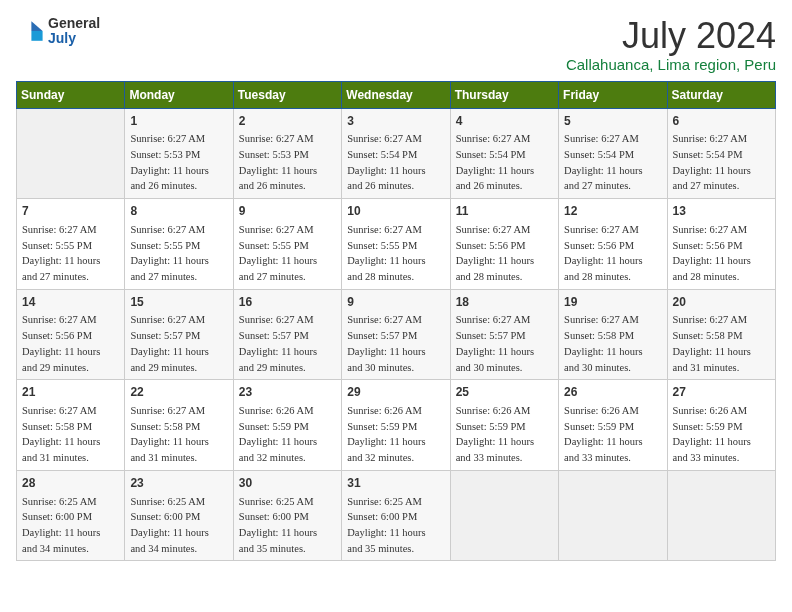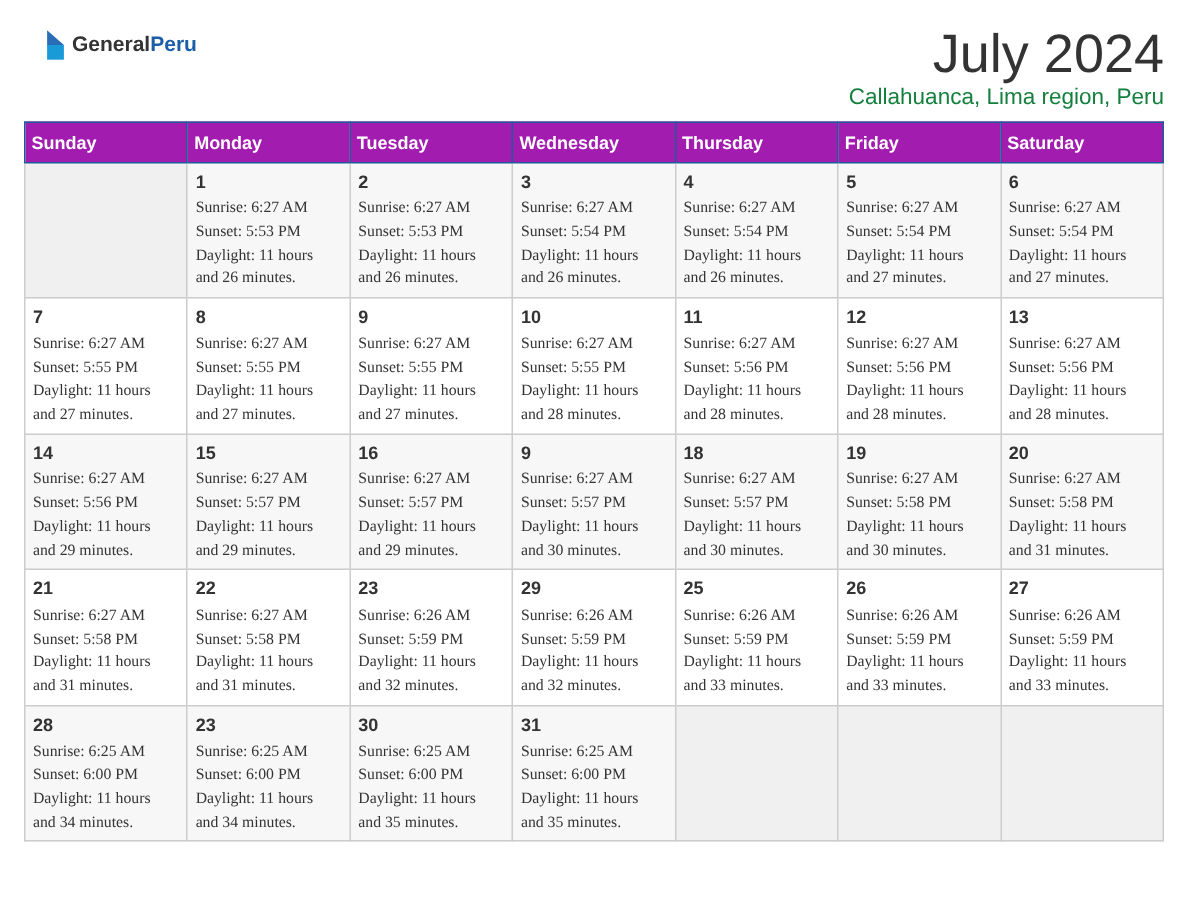--- a/index.html
+++ b/index.html
@@ -16,21 +16,21 @@
       align-items: flex-start;
       margin-bottom: 8px;
     }
     .logo {
       display: flex;
       align-items: center;
       gap: 4px;
     }
     .logo-text {
       display: flex;
-      flex-direction: row;
+      flex-direction: column;
       font-size: 14px;
       font-weight: bold;
       line-height: 1.1;
     }
     .logo-general { color: #333; }
     .logo-blue { color: #1a5fa8; }
     .logo-icon {
       width: 28px;
       height: 28px;
     }
@@ -46,21 +46,21 @@
     .location {
       font-size: 15px;
       color: #15803d;
     }
     table {
       width: 100%;
       border-collapse: collapse;
       font-size: 11px;
     }
     thead tr {
-      background-color: #a21caf;
+      background-color: #4d7c0f;
       color: #fff;
     }
     thead th {
       padding: 6px 4px;
       text-align: left;
       font-size: 12px;
       font-weight: bold;
       border: 1px solid #1e5a9a;
     }
     tbody tr {
@@ -98,21 +98,21 @@
 <body>
 
 <div class="header">
   <div class="logo">
     <svg class="logo-icon" viewBox="0 0 40 40">
       <polygon points="22,6 38,20 22,20" fill="#2a6db5"></polygon>
       <polygon points="22,20 38,20 38,34 22,34" fill="#1a9ad7"></polygon>
     </svg>
     <div class="logo-text">
       <span class="logo-general">General</span>
-      <span class="logo-blue">Peru</span>
+      <span class="logo-blue">July</span>
     </div>
   </div>
   <div class="title-block">
     <div class="month-year">July 2024</div>
     <div class="location">Callahuanca, Lima region, Peru</div>
   </div>
 </div>
 
 <table>
   <thead>

